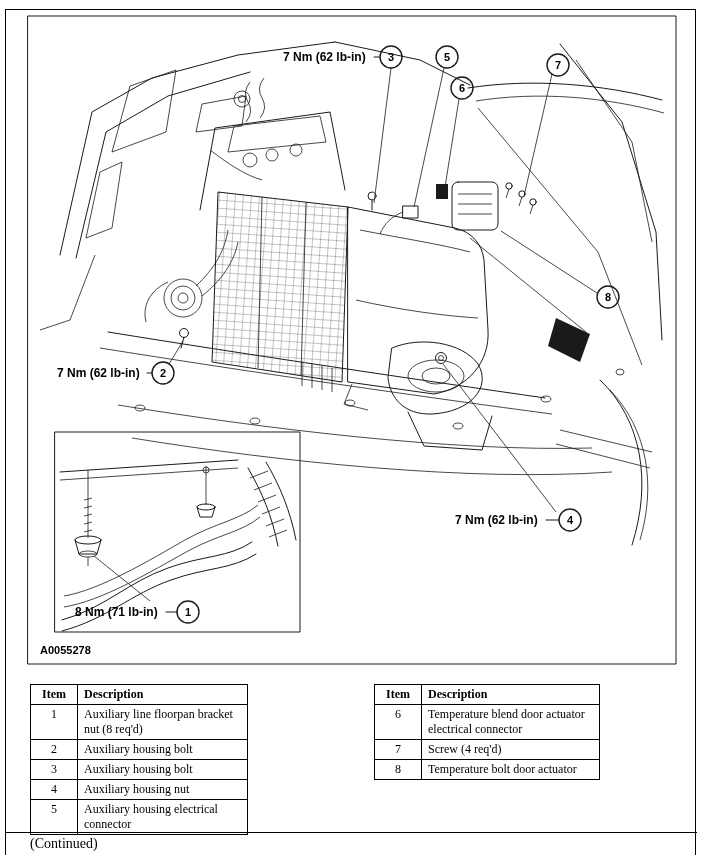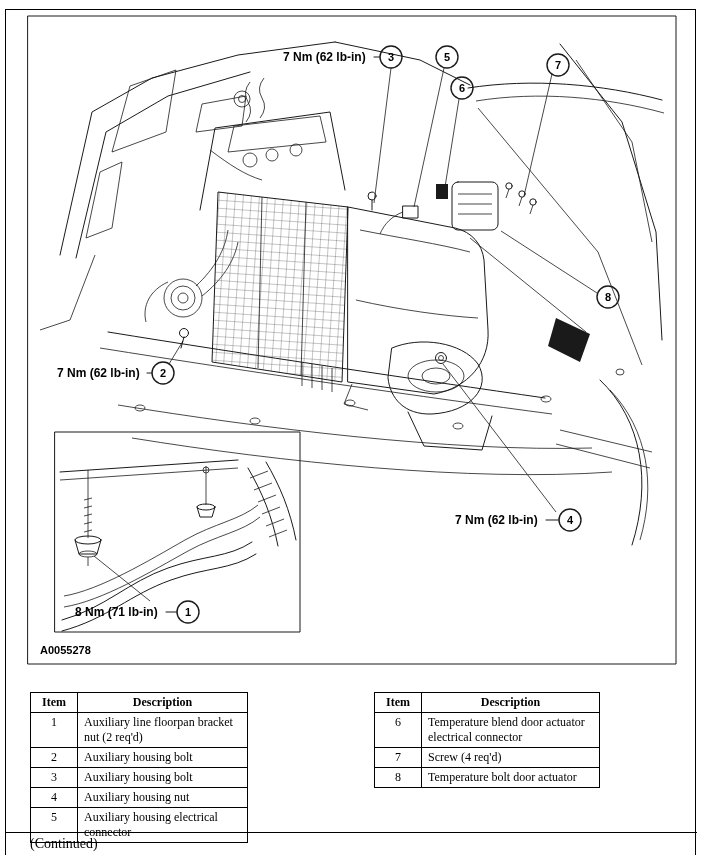--- a/index.html
+++ b/index.html
@@ -11,23 +11,23 @@
   .bottom-rule{position:absolute;left:5px;top:832px;width:692px;border-top:1px solid #000;}
   .continued{position:absolute;left:30px;top:836px;font-size:14px;font-family:"Liberation Serif",serif;}
   svg .ln{stroke:#1a1a1a;stroke-width:1;fill:none;stroke-linecap:round;stroke-linejoin:round;}
   svg .ln2{stroke:#1a1a1a;stroke-width:1.4;fill:none;stroke-linecap:round;stroke-linejoin:round;}
   svg .thin{stroke:#1a1a1a;stroke-width:0.8;fill:none;}
   svg .fillb{fill:#1a1a1a;stroke:none;}
   svg .lbl{font-family:"Liberation Sans",sans-serif;font-size:12px;font-weight:bold;fill:#000;}
   svg .num{font-family:"Liberation Sans",sans-serif;font-size:11px;font-weight:bold;fill:#000;text-anchor:middle;}
   svg .figid{font-family:"Liberation Sans",sans-serif;font-size:11px;font-weight:bold;fill:#000;}
   .itable{position:absolute;border-collapse:collapse;font-family:"Liberation Serif",serif;
-          font-size:12px;color:#000;table-layout:fixed;margin-top:8px;}
+          font-size:12px;color:#000;table-layout:fixed;}
   .itable th,.itable td{border:1px solid #000;padding:2px 6px;vertical-align:top;line-height:1.25;}
-  .itable th{font-weight:bold;text-align:center;}
+  .itable th{font-weight:bold;text-align:left;}
   .itable .c-item{width:34px;text-align:center;}
   #tbl-left{left:30px;top:684px;width:218px;}
   #tbl-right{left:374px;top:684px;width:226px;}
 </style>
 </head>
 <body>
 
 <div id="page">
   <div class="page-frame"></div>
 
@@ -219,21 +219,21 @@
   <table class="itable" id="tbl-left">
     <thead>
       <tr>
         <th class="c-item">Item</th>
         <th>Description</th>
       </tr>
     </thead>
     <tbody>
       <tr>
         <td class="c-item">1</td>
-        <td>Auxiliary line floorpan bracket nut (2 req'd)</td>
+        <td>Auxiliary line floorpan bracket nut (8 req'd)</td>
       </tr>
       <tr>
         <td class="c-item">2</td>
         <td>Auxiliary housing bolt</td>
       </tr>
       <tr>
         <td class="c-item">3</td>
         <td>Auxiliary housing bolt</td>
       </tr>
       <tr>

